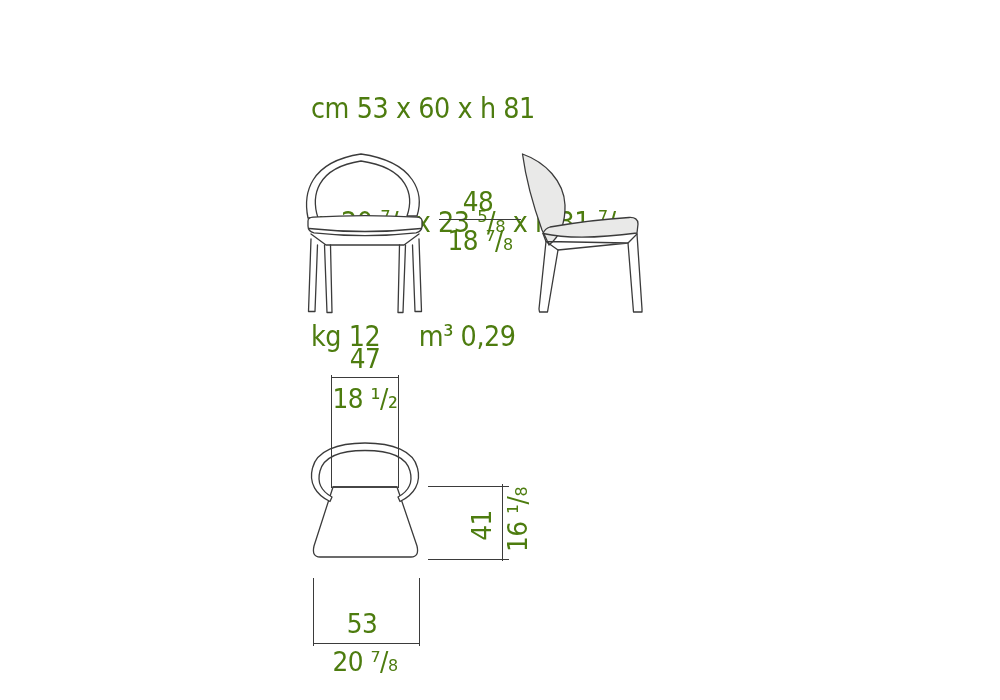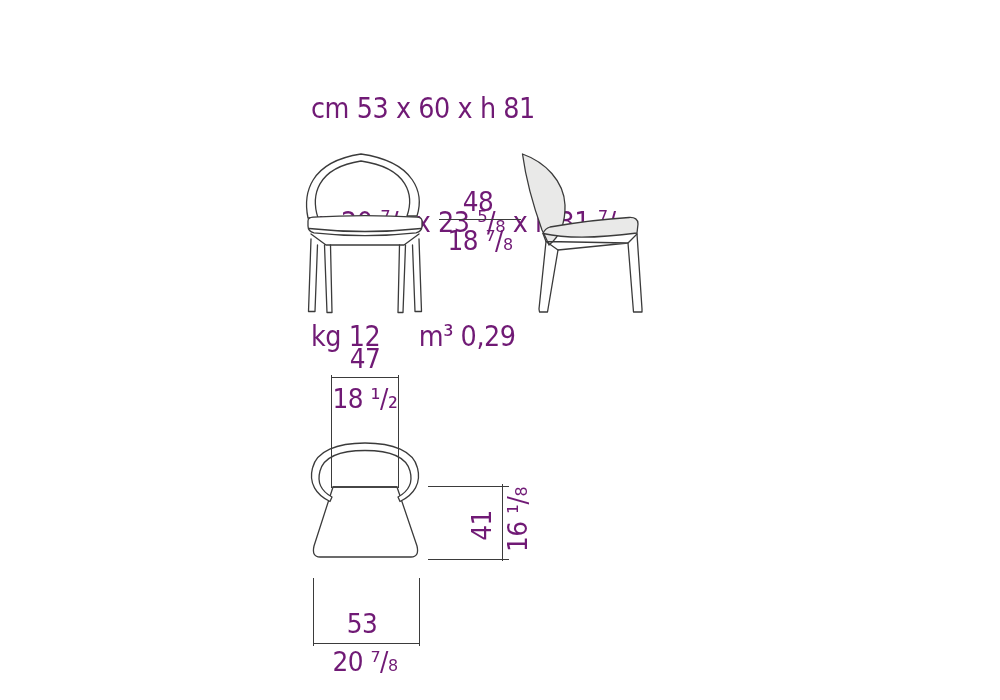--- a/index.html
+++ b/index.html
@@ -1,18 +1,18 @@
 <!DOCTYPE html>
 <html><head>
 <meta charset="utf-8">
 <style>
   html,body{margin:0;padding:0;background:#ffffff;}
   .canvas{
     position:relative;width:1000px;height:700px;background:#ffffff;
-    font-family:"DejaVu Sans","Liberation Sans",sans-serif;color:#701a75;overflow:hidden;
+    font-family:"DejaVu Sans","Liberation Sans",sans-serif;color:#4d7c0f;overflow:hidden;
   }
   .spec{
     position:absolute;left:311px;top:13px;font-size:29px;line-height:38px;
     white-space:pre;letter-spacing:-0.5px;transform:scaleX(0.88);transform-origin:left top;
   }
   .dimtext{
     position:absolute;font-size:27px;line-height:27px;text-align:center;
     white-space:pre;letter-spacing:-0.5px;transform:scaleX(0.92);
   }
   .dimtext.rot{transform:rotate(-90deg) scaleX(0.92);}

